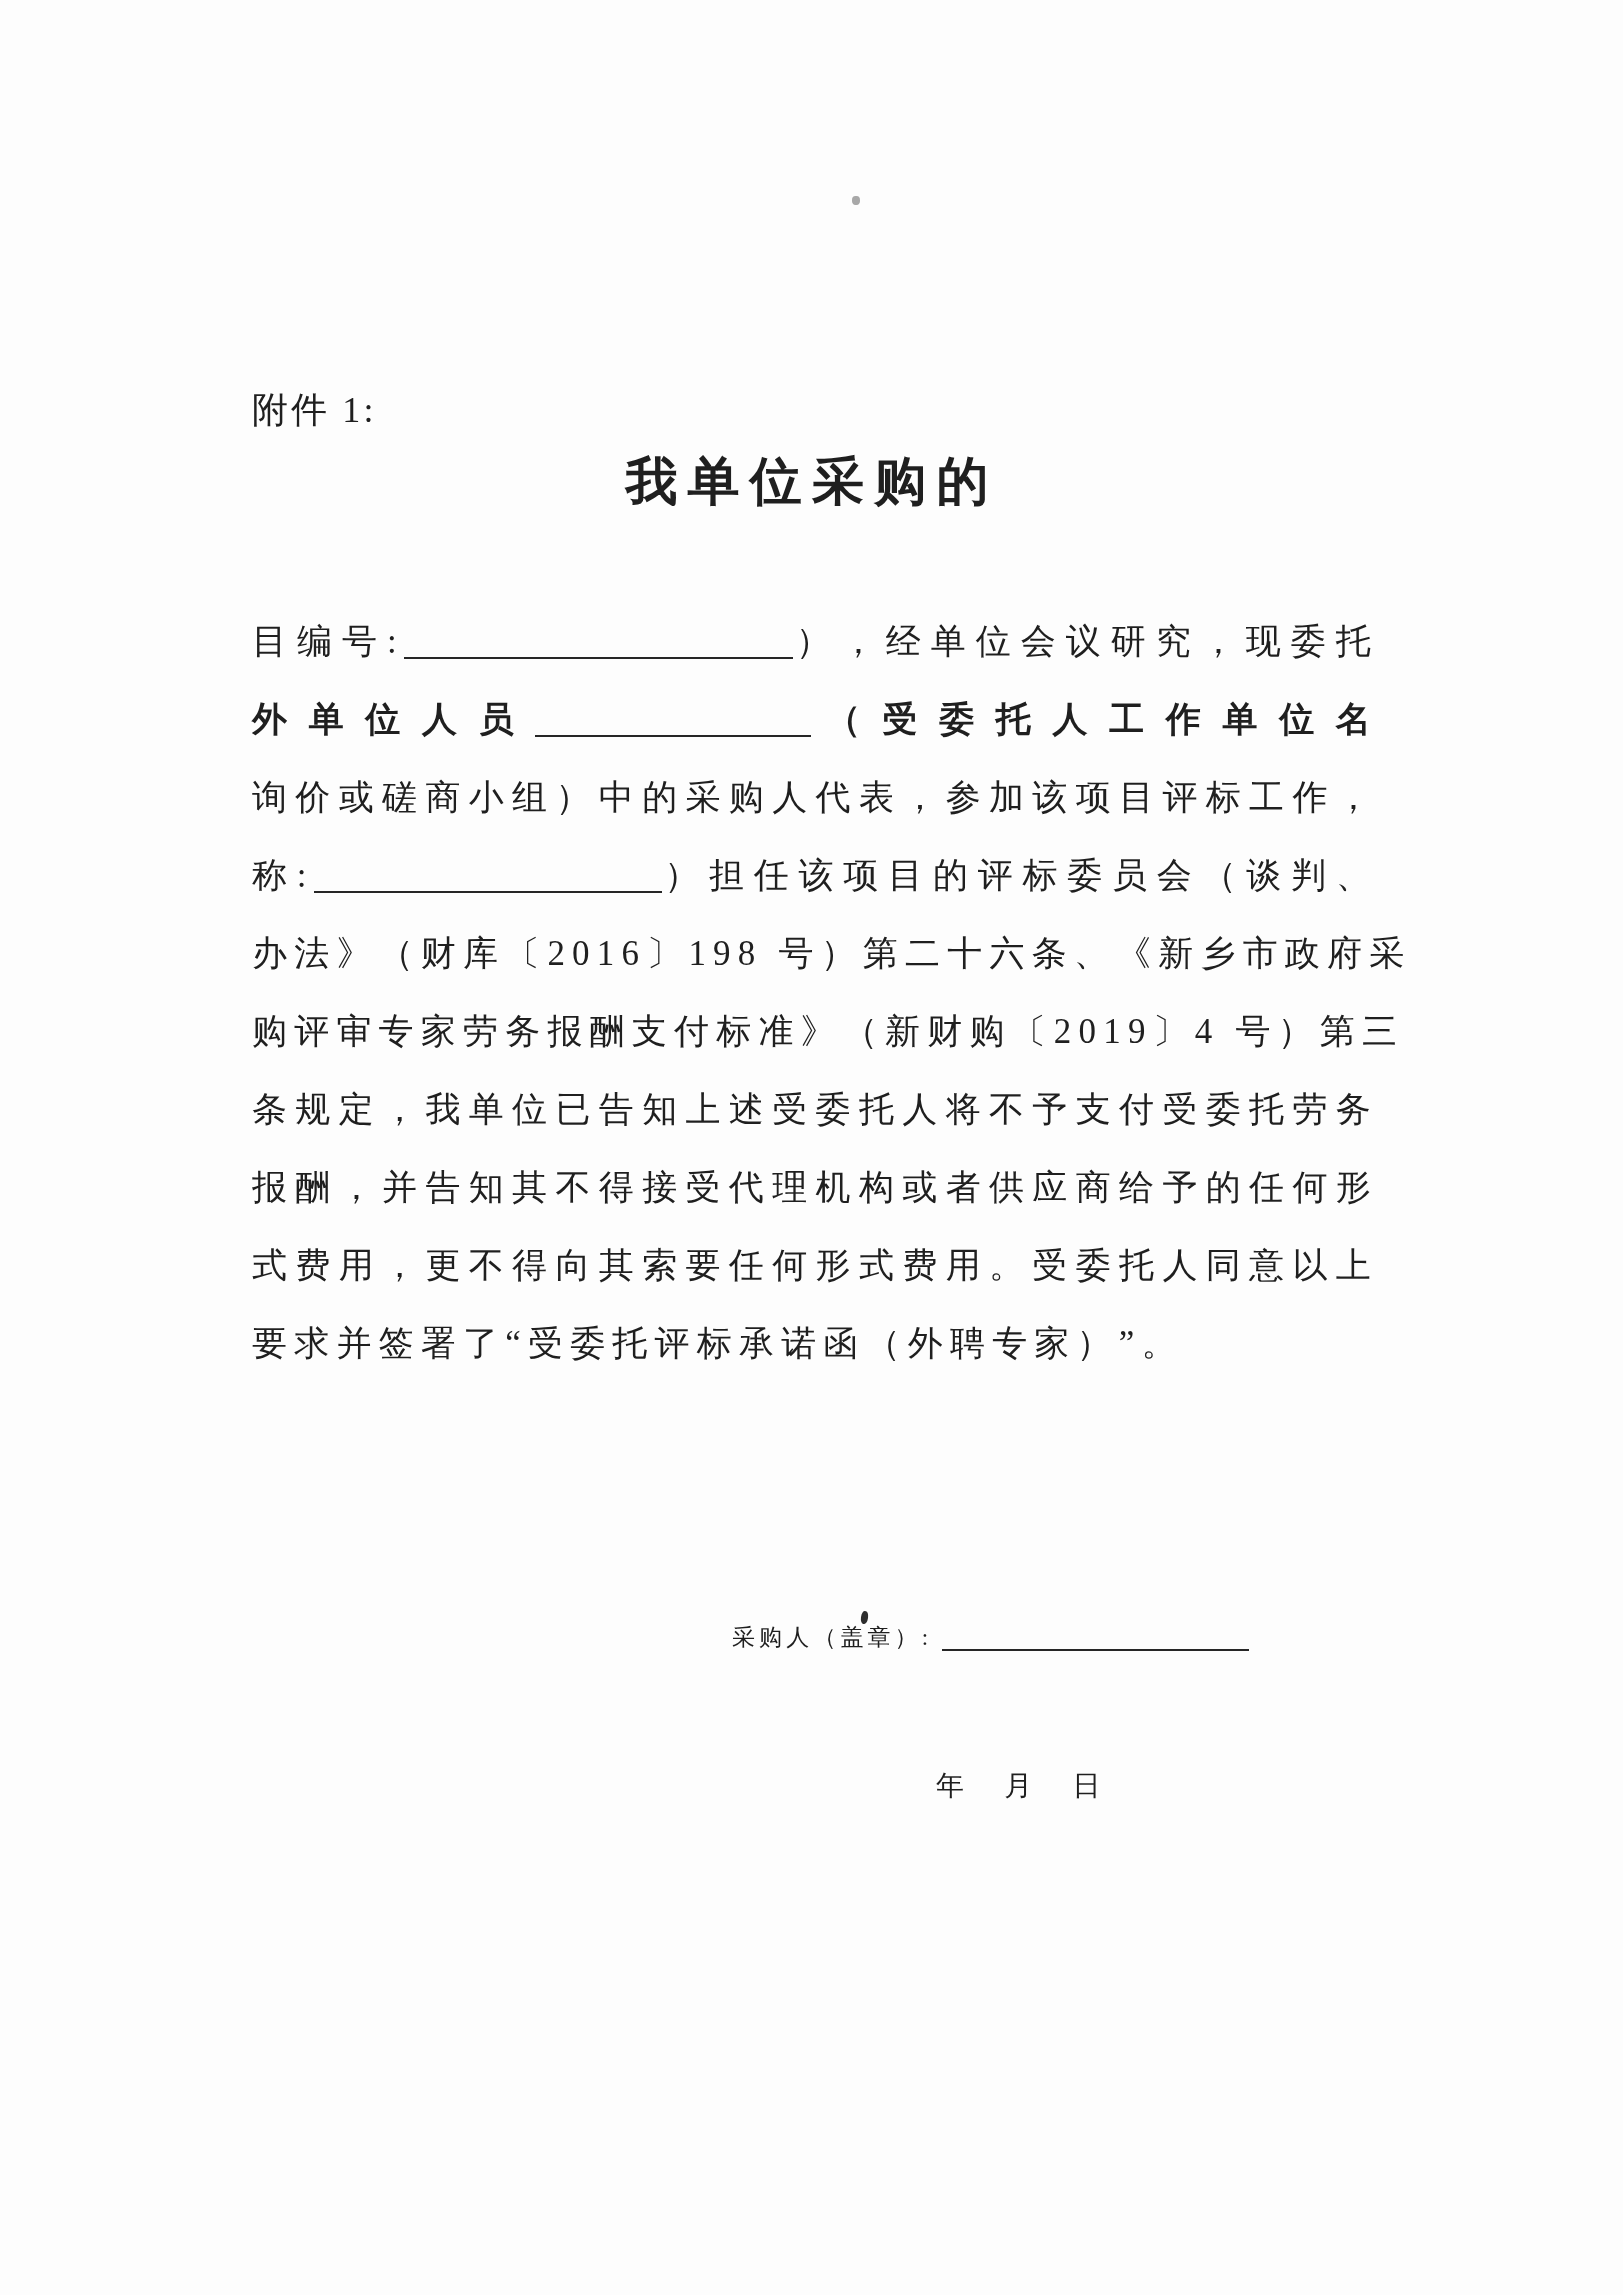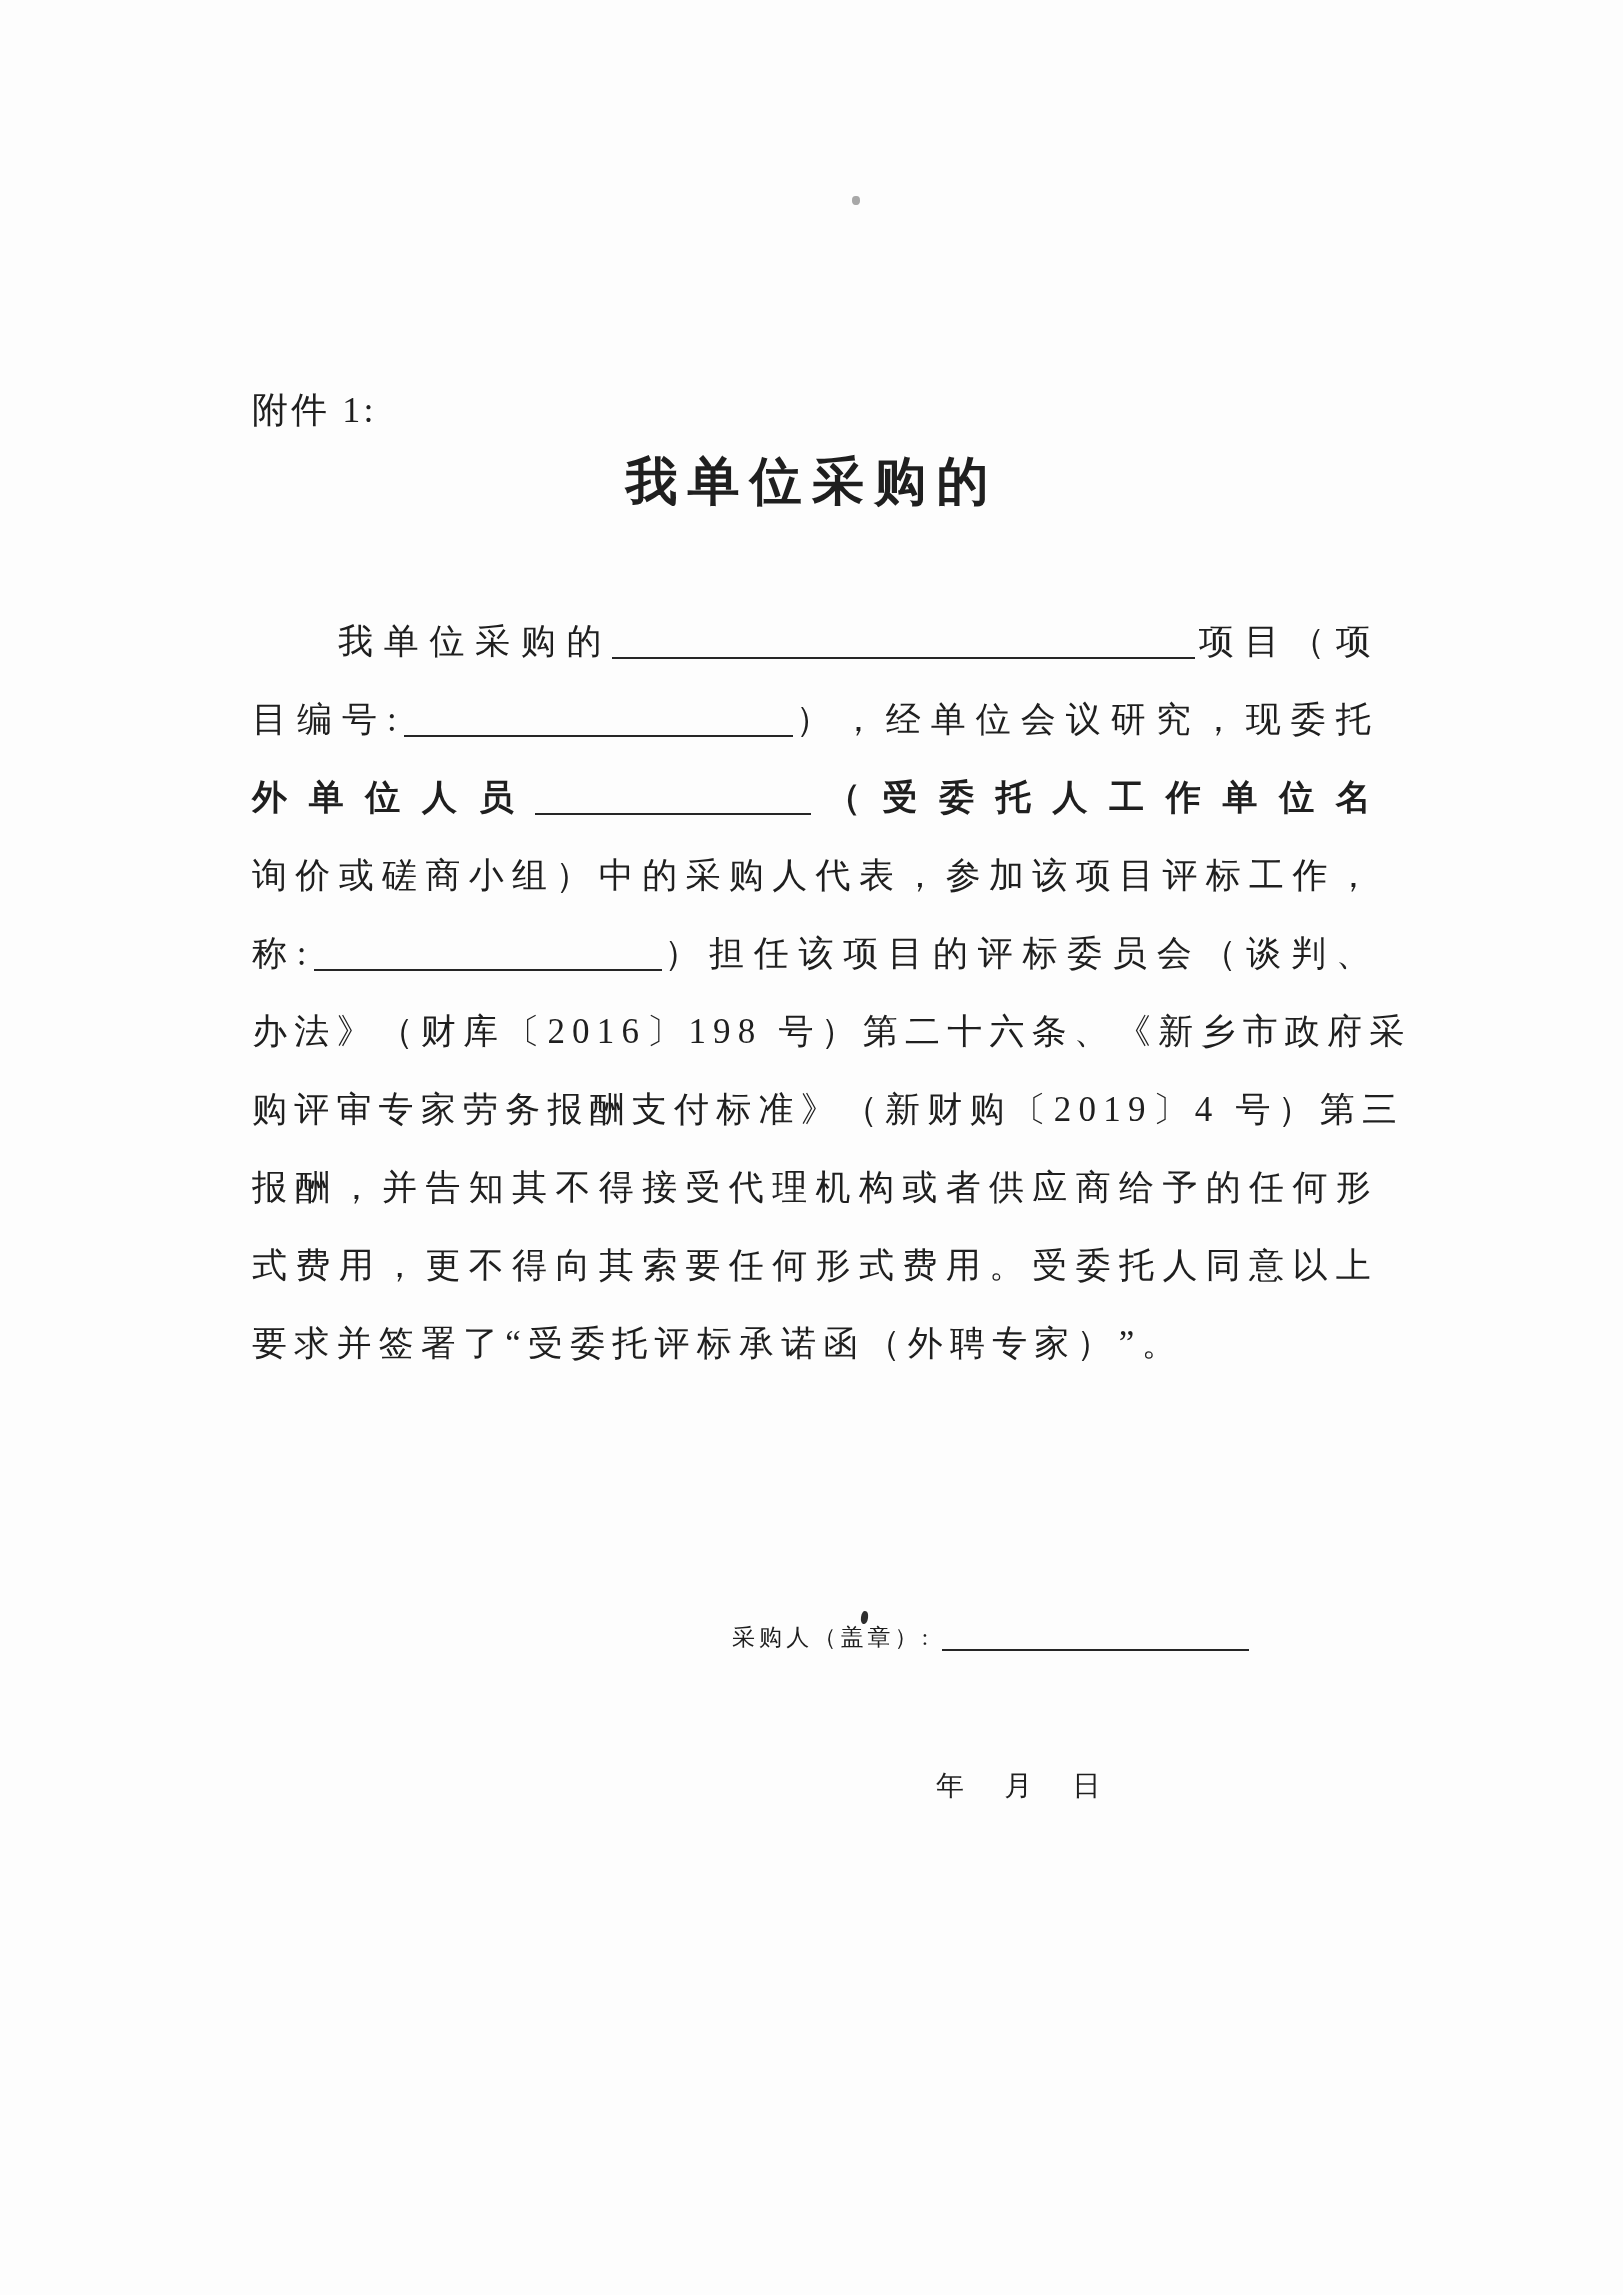--- a/index.html
+++ b/index.html
@@ -121,31 +121,31 @@
 <body>
 
 <div class="page" style="--ink: #1f1f1f; --paper: #fdfdfd;">
 
   <div class="attachment-label">附件 1:</div>
 
   <h1 class="doc-title">我单位采购的</h1>
 
   <div class="body-block">
 
-    <div class="line indent"><span>我单位采购的</span><span class="blank w-project-name"></span><span>项目（项</span></div>
 
     <div class="line"><span>目编号:</span><span class="blank w-project-number"></span><span>），经单位会议研究，现委托</span></div>
 
     <div class="line bold"><span>外单位人员</span><span class="blank w-delegate"></span><span>（受委托人工作单位名</span></div>
 
     <div class="line">询价或磋商小组）中的采购人代表，参加该项目评标工作，</div>
 
     <div class="line"><span>称:</span><span class="blank w-unit-name"></span><span>）担任该项目的评标委员会（谈判、</span></div>
     <div class="line">办法》（财库〔2016〕198 号）第二十六条、《新乡市政府采</div>
     <div class="line">购评审专家劳务报酬支付标准》（新财购〔2019〕4 号）第三</div>
+    <div class="line">条规定，我单位已告知上述受委托人将不予支付受委托劳务</div>
     <div class="line">报酬，并告知其不得接受代理机构或者供应商给予的任何形</div>
     <div class="line">式费用，更不得向其索要任何形式费用。受委托人同意以上</div>
     <div class="line no-just">要求并签署了“受委托评标承诺函（外聘专家）”。</div>
 
   </div>
 
   <div class="sig-row"><span>采购人（盖章）:</span> <span class="blank w-stamp"></span></div>
 
   <div class="date-row">年　月　日</div>
 

